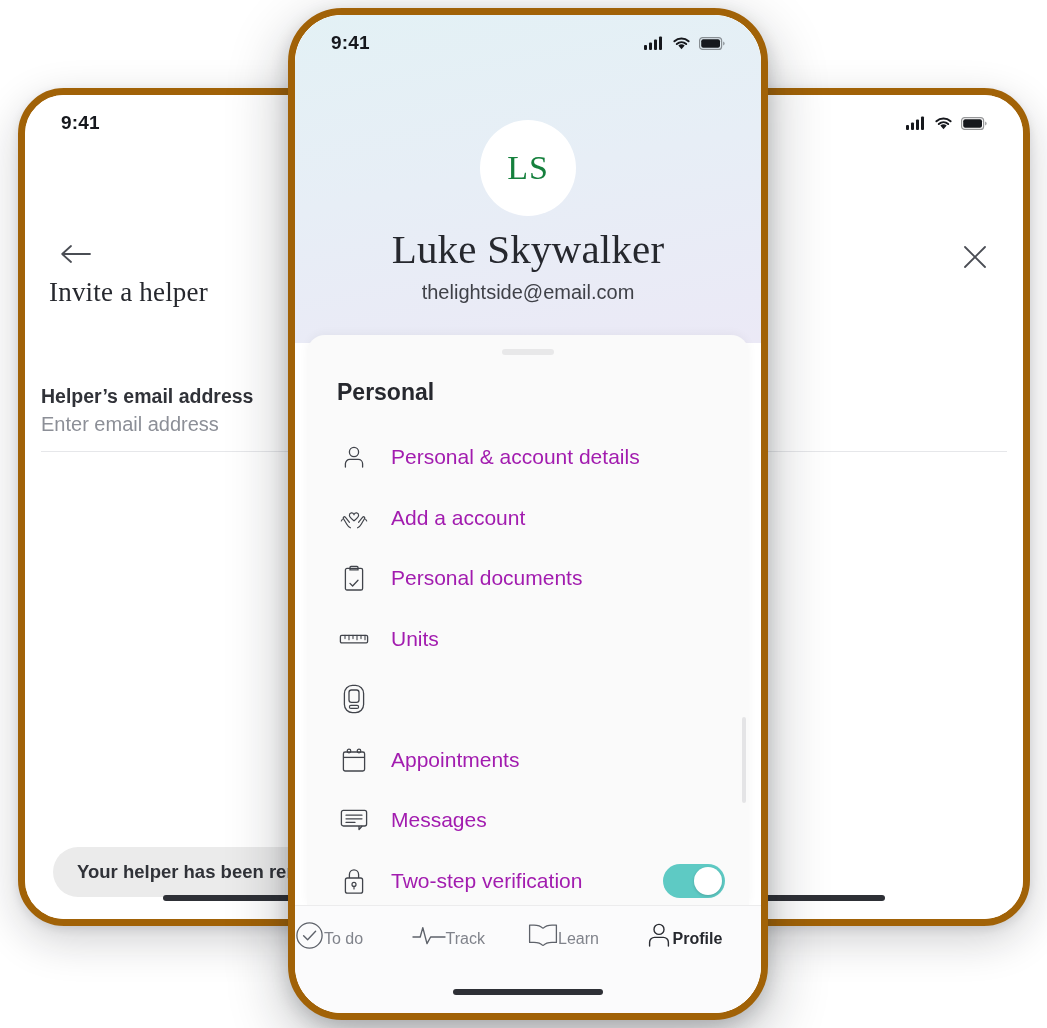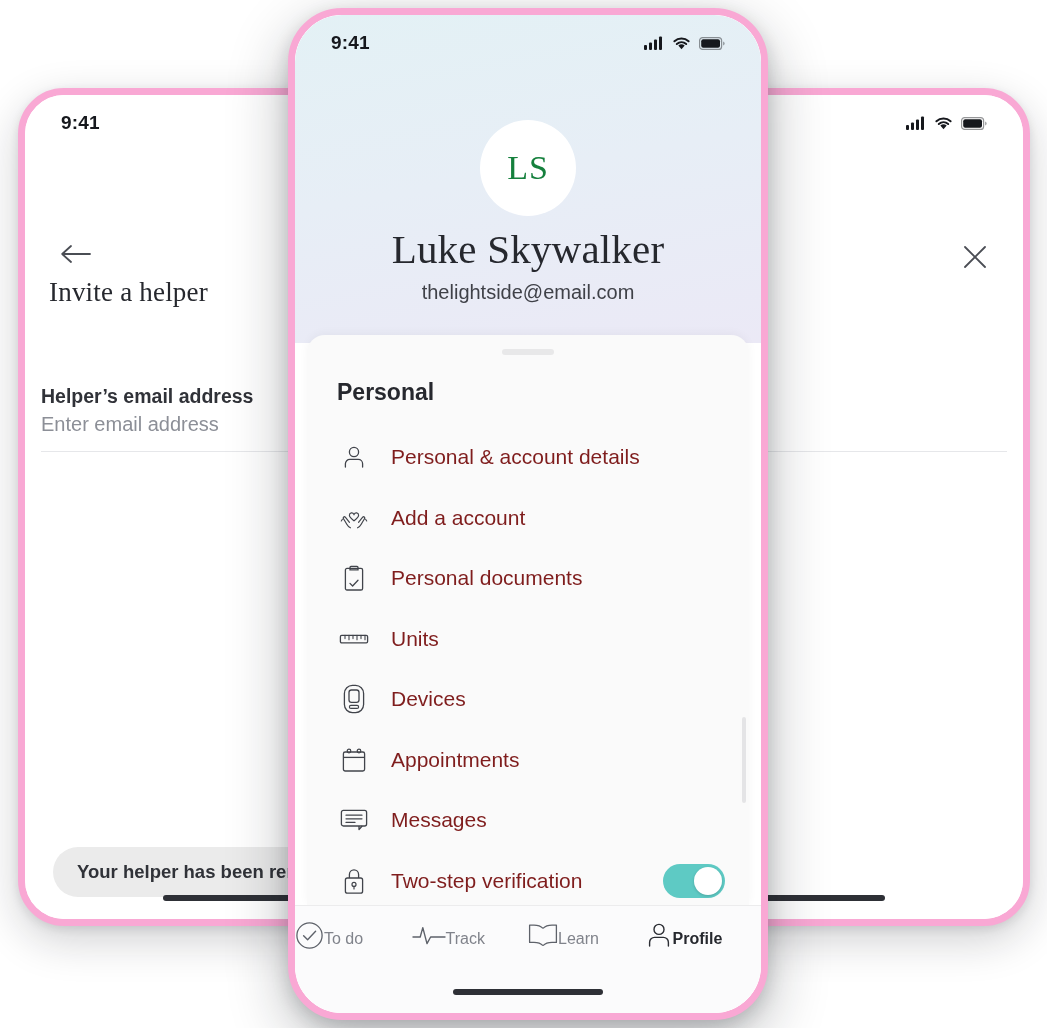--- a/index.html
+++ b/index.html
@@ -10,21 +10,21 @@
     overflow: hidden;
   }
   .stage { position: relative; width: 1047px; height: 1028px; }
 
   
   .phone {
     position: absolute;
     background: #ffffff;
     border-radius: 46px;
     overflow: hidden;
-    border: 7px solid #f9a8d4;
+    border: 7px solid #a16207;
   }
   .phone-left  { left: 18px;  top: 88px;  width: 440px; height: 838px;
                  box-shadow: 0 14px 44px rgba(20,22,30,.20), 0 3px 10px rgba(20,22,30,.10); }
   .phone-right { left: 590px; top: 88px;  width: 440px; height: 838px;
                  box-shadow: 0 14px 44px rgba(20,22,30,.20), 0 3px 10px rgba(20,22,30,.10); }
   .phone-front { left: 288px; top: 8px;   width: 480px; height: 1012px;
                  border-radius: 54px; z-index: 40;
                  box-shadow: 0 20px 60px rgba(20,22,30,.30), 0 6px 18px rgba(20,22,30,.16); }
   .screen { position: absolute; inset: 0; background: #fff; overflow: hidden; }
   .screen-front { border-radius: 47px; }
@@ -120,21 +120,21 @@
   .sheet-title {
     position: absolute; top: 44px; left: 30px;
     font-size: 23px; font-weight: bold; color: #26282e;
   }
   .menu { position: absolute; top: 92px; left: 0; right: 0; }
   .menu-item {
     display: flex; align-items: center; height: 60.5px;
     padding: 0 24px 0 30px; cursor: pointer;
   }
   .mi-icon { width: 34px; flex: 0 0 34px; display: flex; align-items: center; justify-content: center; }
-  .mi-label { margin-left: 20px; font-size: 21px; color: #7f1d1d; flex: 1; }
+  .mi-label { margin-left: 20px; font-size: 21px; color: #a21caf; flex: 1; }
   .toggle {
     width: 62px; height: 34px; border-radius: 17px; position: relative;
     cursor: pointer; flex: 0 0 62px;
   }
   .toggle .knob {
     position: absolute; top: 3px; width: 28px; height: 28px;
     border-radius: 50%; background: #ffffff;
     box-shadow: 0 1px 3px rgba(0,0,0,.18);
   }
   .toggle.on .knob { right: 3px; }
@@ -330,21 +330,20 @@
           </div>
 
           <div class="menu-item">
             <span class="mi-icon">
               <svg width="22" height="30" viewBox="0 0 22 30">
                 <rect x="1.4" y="1.4" width="19.2" height="27.2" rx="8" stroke="#41444b" stroke-width="1.3" fill="none"></rect>
                 <rect x="6" y="6" width="10" height="12.4" rx="2.4" stroke="#41444b" stroke-width="1.3" fill="none"></rect>
                 <rect x="6.4" y="21.4" width="9.2" height="3" rx="1.5" stroke="#41444b" stroke-width="1.2" fill="none"></rect>
               </svg>
             </span>
-            <span class="mi-label">Devices</span>
           </div>
 
           <div class="menu-item">
             <span class="mi-icon">
               <svg width="26" height="26" viewBox="0 0 26 26">
                 <rect x="2.4" y="5" width="21.2" height="19" rx="1.8" stroke="#41444b" stroke-width="1.3" fill="none"></rect>
                 <path d="M2.4 10.4h21.2" stroke="#41444b" stroke-width="1.3"></path>
                 <circle cx="8" cy="4" r="1.8" stroke="#41444b" stroke-width="1.2" fill="none"></circle>
                 <circle cx="18" cy="4" r="1.8" stroke="#41444b" stroke-width="1.2" fill="none"></circle>
               </svg>

